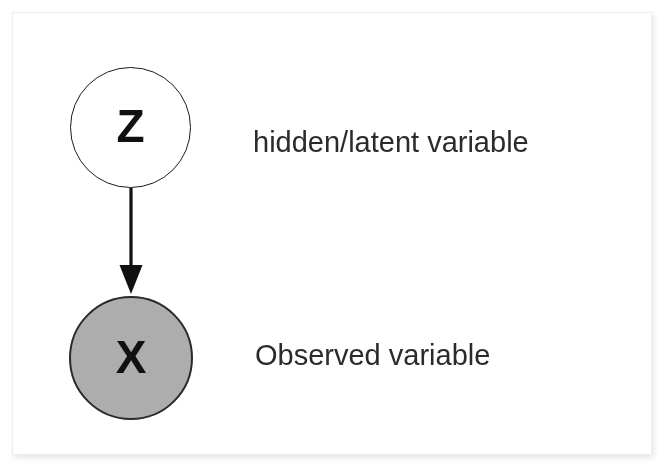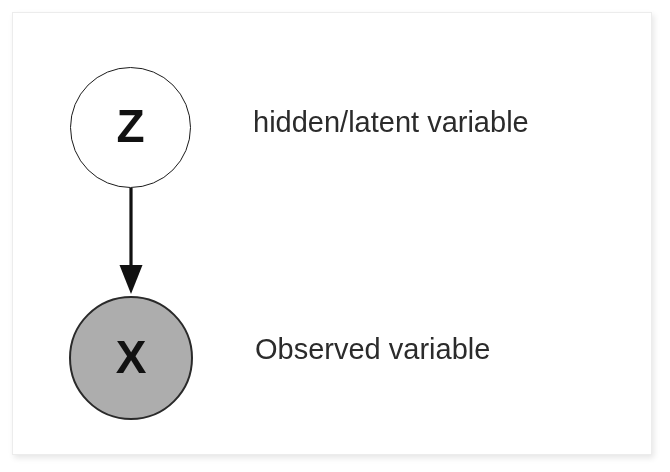--- a/index.html
+++ b/index.html
@@ -101,28 +101,29 @@
   
   .label {
     position: absolute;
     font-family: "Liberation Sans", sans-serif;
     font-weight: normal;
     font-size: 29px;
     color: #2b2b2b;
     white-space: nowrap;
     line-height: 1;
     user-select: none;
+    margin-top: 20px;
   }
   #label-hidden {
     left: 253px;
     top: 108px;
   }
   #label-observed {
     left: 255px;
-    top: 335px;
+    top: 321px;
   }
 </style>
 </head>
 <body>
 
 <div id="canvas">
 
   <div id="card"></div>
 
   <div id="graph">

